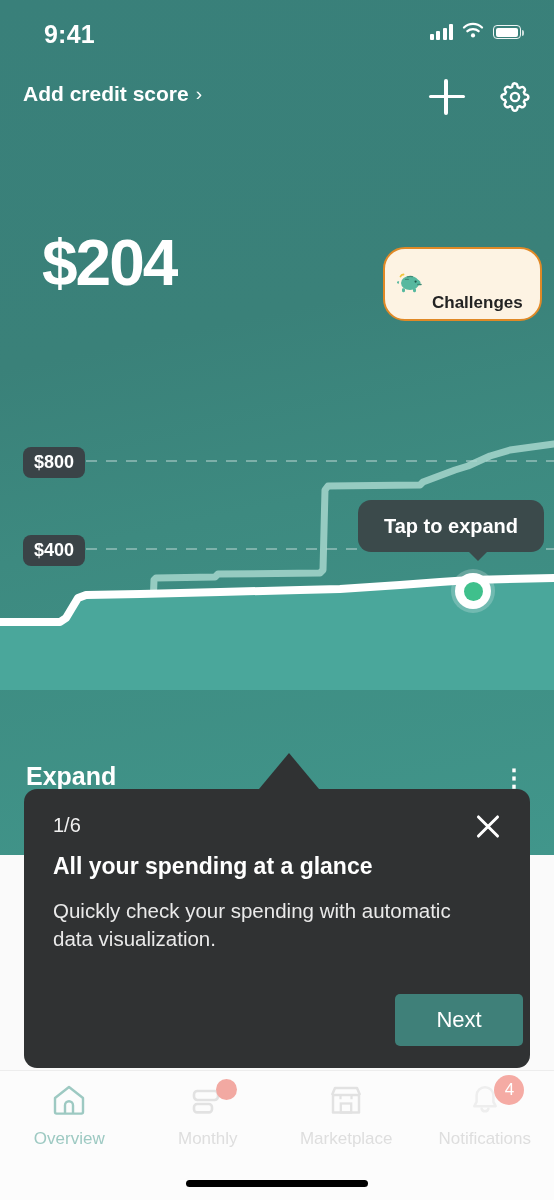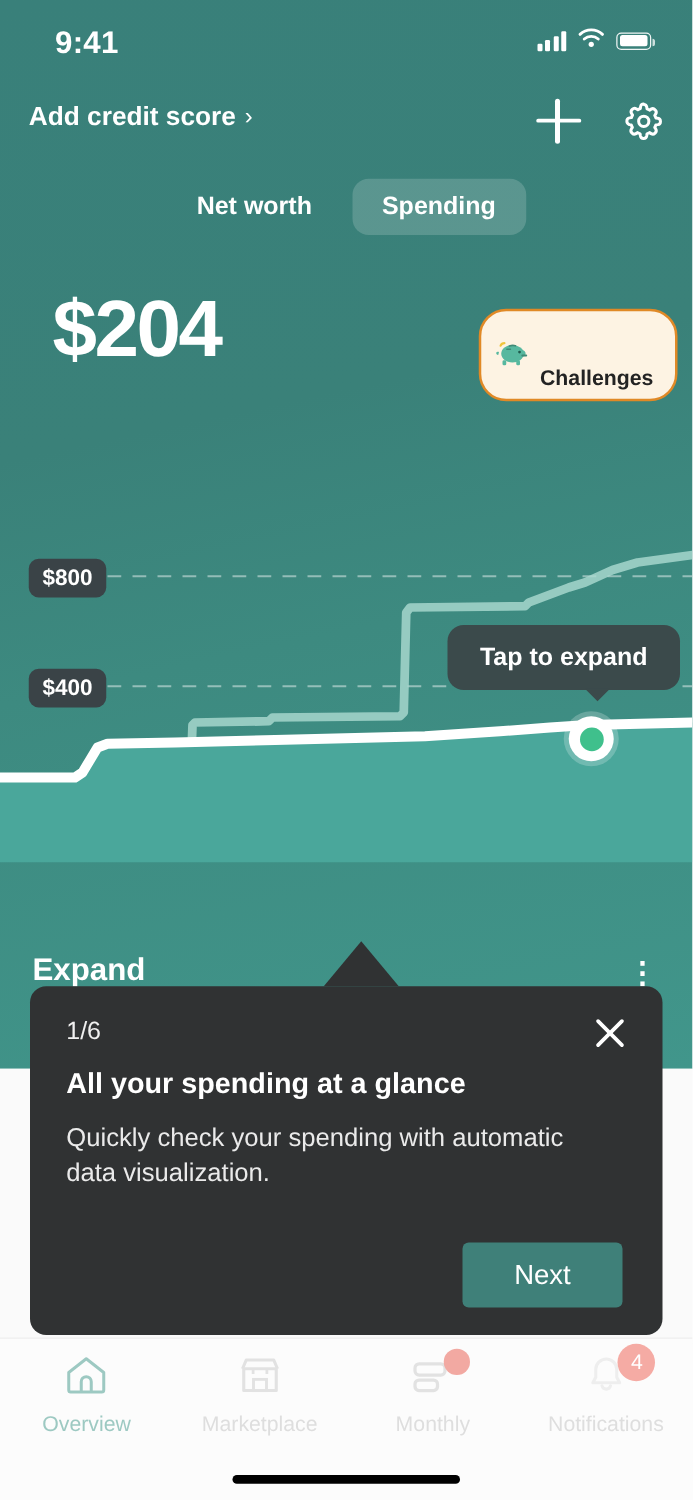--- a/index.html
+++ b/index.html
@@ -127,21 +127,21 @@
   #modal-step { position:absolute; left:29px; top:25px; font-size:20px; color:#f0f0f0; font-weight:400; }
   #modal-close { position:absolute; right:24px; top:19px; width:36px; height:36px; cursor:pointer; }
   #modal-close::before,#modal-close::after{
     content:""; position:absolute; left:3px; top:16.5px; width:30px; height:3px;
     background:#fff; border-radius:2px;
   }
   #modal-close::before{transform:rotate(45deg);} #modal-close::after{transform:rotate(-45deg);}
   #modal-title { position:absolute; left:29px; top:64px; font-size:23px; font-weight:700; color:#fff; }
   #modal-body { position:absolute; left:29px; top:108px; width:440px; font-size:20.5px; line-height:1.38; color:#eaeaea; }
   #modal-next {
-    position:absolute; right:32px; bottom:22px; width:128px; height:52px;
+    position:absolute; right:7px; bottom:22px; width:128px; height:52px;
     background:#3f8079; border-radius:5px; border:none;
     font-family:"Liberation Sans", sans-serif;
     font-size:22px; color:#fff; cursor:pointer;
   }
 
   
   #bottomnav {
     position:absolute; left:0; bottom:0; width:554px; height:130px;
     background:#fcfcfc; border-top:1px solid #ededed;
   }
@@ -195,24 +195,20 @@
       </div>
       <div id="plus-btn"></div>
       <div id="gear-btn">
         <svg width="40" height="40" viewBox="0 0 40 40">
           <path d="M20 6.5c1.2 0 2.2.9 2.4 2.1l.2 1.5c.7.25 1.4.6 2 1l1.3-.8c1-.6 2.3-.4 3.1.5l.2.2c.8.8 1 2.1.4 3.1l-.8 1.3c.4.6.7 1.3.95 2l1.5.2c1.2.2 2.1 1.2 2.1 2.4v.3c0 1.2-.9 2.2-2.1 2.4l-1.5.2c-.25.7-.55 1.4-.95 2l.8 1.3c.6 1 .4 2.3-.4 3.1l-.2.2c-.8.8-2.1 1-3.1.4l-1.3-.8c-.6.4-1.3.75-2 1l-.2 1.5c-.2 1.2-1.2 2.1-2.4 2.1h-.3c-1.2 0-2.2-.9-2.4-2.1l-.2-1.5c-.7-.25-1.4-.6-2-1l-1.3.8c-1 .6-2.3.4-3.1-.4l-.2-.2c-.8-.8-1-2.1-.4-3.1l.8-1.3c-.4-.6-.7-1.3-.95-2l-1.5-.2C7.4 22.2 6.5 21.2 6.5 20v-.3c0-1.2.9-2.2 2.1-2.4l1.5-.2c.25-.7.55-1.4.95-2l-.8-1.3c-.6-1-.4-2.3.4-3.1l.2-.2c.8-.8 2.1-1 3.1-.5l1.3.8c.6-.4 1.3-.75 2-1l.2-1.5c.2-1.2 1.2-2.1 2.4-2.1z" fill="none" stroke="#fff" stroke-width="2.4" stroke-linejoin="round"></path>
           <circle cx="20" cy="20" r="4.1" fill="none" stroke="#fff" stroke-width="2.4"></circle>
         </svg>
       </div>
     </div>
 
-    <div id="tabs">
-      <div class="tab">Net worth</div>
-      <div class="tab active">Spending</div>
-    </div>
 
     <div id="amount">$204</div>
 
     <div id="challenges">
       <span>
         <svg width="28" height="24" viewBox="0 0 28 24">
           <path d="M4.5 6.5c.5-1.2 1.6-2 3-2" stroke="#f0c53c" stroke-width="1.8" fill="none" stroke-linecap="round"></path>
           <ellipse cx="14" cy="13" rx="9" ry="7" fill="#57b89f"></ellipse>
           <path d="M21 9.5c1.7.3 3 1.3 3.4 2.6.4 1.3-.3 2.6-1.7 3.3" fill="#57b89f"></path>
           <rect x="6" y="18.2" width="3" height="4" rx="1.1" fill="#57b89f"></rect>
@@ -279,43 +275,43 @@
             <path d="M4 15 18 4l14 11v14a1.6 1.6 0 0 1-1.6 1.6H5.6A1.6 1.6 0 0 1 4 29z" fill="none" stroke="#9dc9c2" stroke-width="2.4" stroke-linejoin="round"></path>
             <path d="M14 30.6v-8.3a4 4 0 0 1 8 0v8.3" fill="none" stroke="#9dc9c2" stroke-width="2.4" stroke-linejoin="round"></path>
           </svg>
         </span>
         <span class="navlabel">Overview</span>
       </div>
 
       <div class="navitem">
         <span>
           <svg width="36" height="34" viewBox="0 0 36 34">
+            <rect x="4" y="8" width="24" height="9" rx="3.4" fill="none" stroke="#e2e2e2" stroke-width="2.6"></rect>
+            <rect x="4" y="21" width="18" height="8.4" rx="3.2" fill="none" stroke="#e2e2e2" stroke-width="2.6"></rect>
+          </svg>
+        </span>
+        <span class="badge-dot" style="left:56%;top:8px;"></span>
+        <span class="navlabel">Monthly</span>
+      </div>
+
+      <div class="navitem">
+        <span>
+          <svg width="36" height="34" viewBox="0 0 36 34">
             <path d="M5 12h26v17.4H5z" fill="none" stroke="#e2e2e2" stroke-width="2.5" stroke-linejoin="round"></path>
             <path d="M4 12 7 5h22l3 7" fill="none" stroke="#e2e2e2" stroke-width="2.5" stroke-linejoin="round"></path>
             <path d="M12.5 12v4.2M23.5 12v4.2" stroke="#e2e2e2" stroke-width="2.2"></path>
             <rect x="12.8" y="20.5" width="10.4" height="9" fill="none" stroke="#e2e2e2" stroke-width="2.3"></rect>
           </svg>
         </span>
         <span class="navlabel">Marketplace</span>
       </div>
 
       <div class="navitem">
         <span>
           <svg width="36" height="34" viewBox="0 0 36 34">
-            <rect x="4" y="8" width="24" height="9" rx="3.4" fill="none" stroke="#e2e2e2" stroke-width="2.6"></rect>
-            <rect x="4" y="21" width="18" height="8.4" rx="3.2" fill="none" stroke="#e2e2e2" stroke-width="2.6"></rect>
-          </svg>
-        </span>
-        <span class="badge-dot" style="left:56%;top:8px;"></span>
-        <span class="navlabel">Monthly</span>
-      </div>
-
-      <div class="navitem">
-        <span>
-          <svg width="36" height="34" viewBox="0 0 36 34">
             <path d="M18 4.2a8.4 8.4 0 0 1 8.4 8.4v6.2l2.3 4.4H7.3l2.3-4.4v-6.2A8.4 8.4 0 0 1 18 4.2z" fill="none" stroke="#eeeeee" stroke-width="2.5" stroke-linejoin="round"></path>
             <path d="M14.6 25.6a3.5 3.5 0 0 0 6.8 0" fill="none" stroke="#eeeeee" stroke-width="2.5" stroke-linecap="round"></path>
           </svg>
         </span>
         <span class="badge-num" style="left:57%;top:4px;">4</span>
         <span class="navlabel">Notifications</span>
       </div>
 
     </div>
     <div id="homebar"></div>

